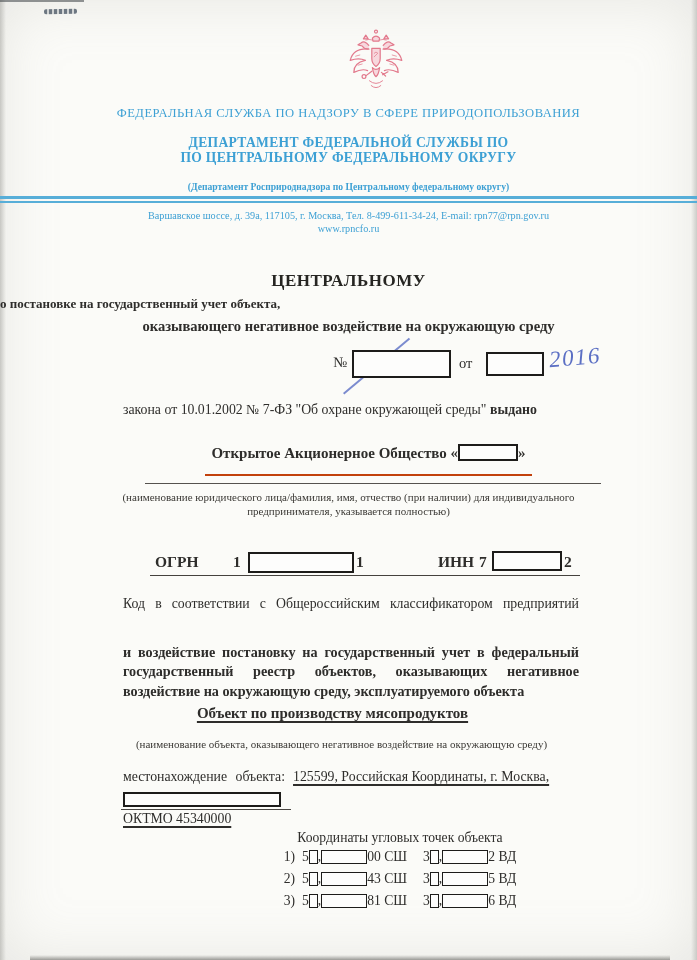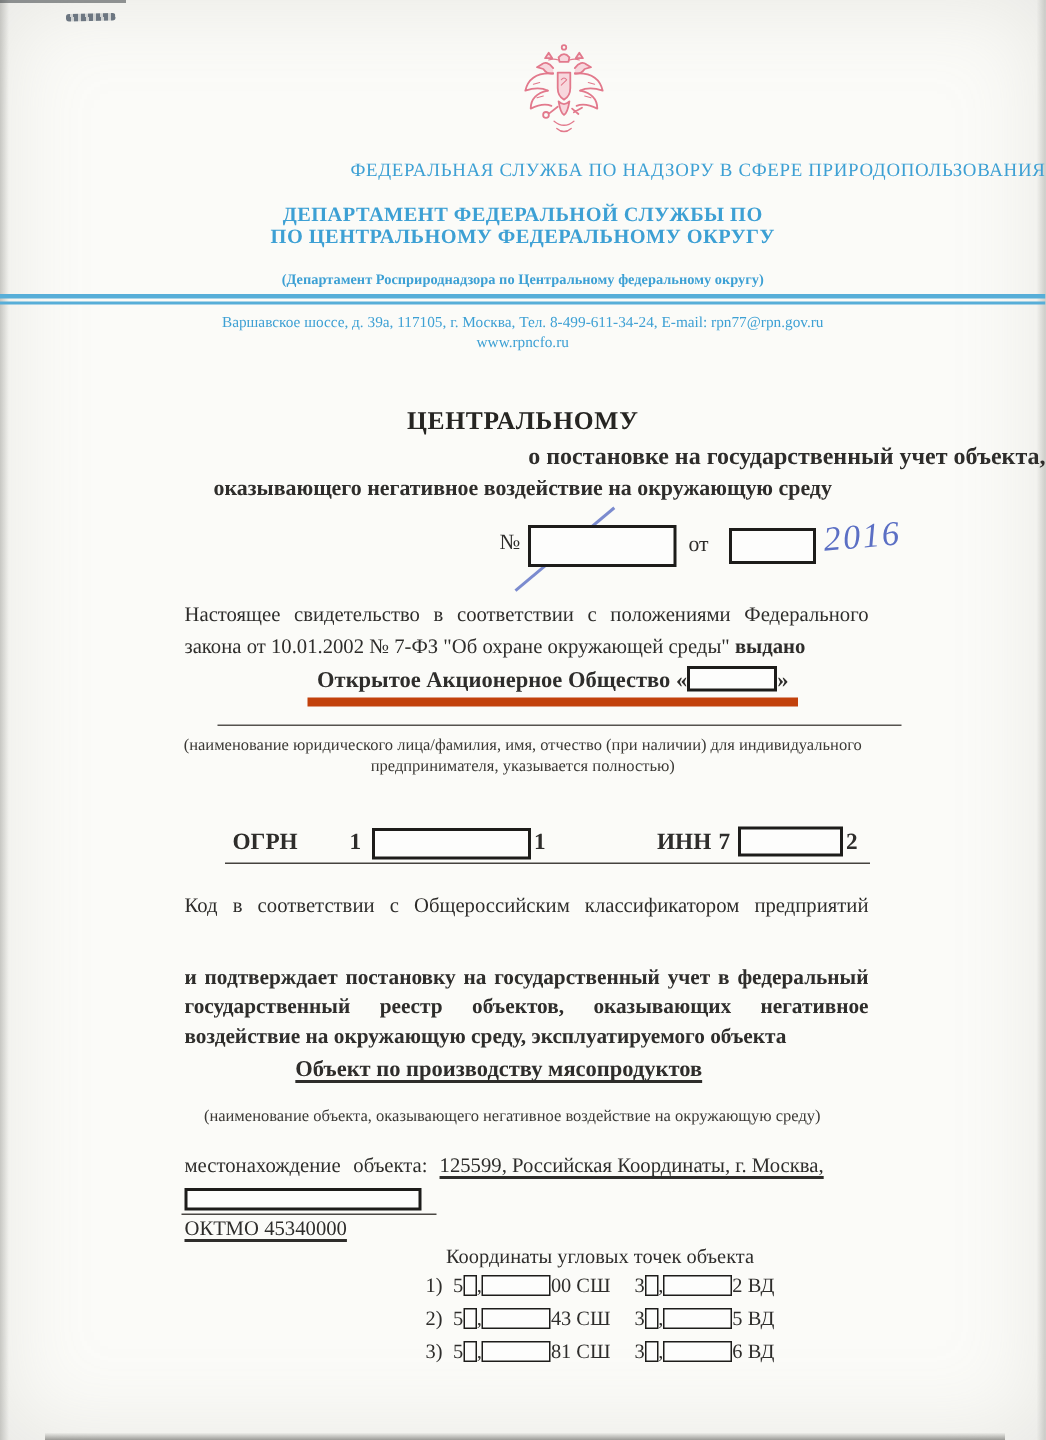--- a/index.html
+++ b/index.html
@@ -16,52 +16,52 @@
   .bottom-shadow { position:absolute; left:30px; bottom:0; width:640px; height:5px;
     background:linear-gradient(to top, rgba(70,70,66,.5), rgba(70,70,66,0)); }
   .top-edge-line { position:absolute; left:0; top:0; width:84px; height:2px; background:rgba(60,65,70,.55); }
   .top-smudge { position:absolute; left:44px; top:9px; width:33px; height:5px;
     background:repeating-linear-gradient(90deg,#55616e 0 3px, rgba(85,97,110,.25) 3px 5px);
     border-radius:2px; transform:rotate(-1deg); opacity:.85; }
 
   .emblem { position:absolute; left:346px; top:27px; width:60px; height:68px; }
 
   .blue { color:#3da0d4; }
-  .agency-line { position:absolute; left:0; top:106px; width:697px; text-align:right;
+  .agency-line { position:absolute; left:0; top:106px; width:697px; text-align:center;
     font-size:12.6px; letter-spacing:.45px; }
   .dept-heading { position:absolute; left:0; top:135px; width:697px; text-align:center;
     font-weight:bold; font-size:13.6px; line-height:15.4px; letter-spacing:.3px; }
   .dept-subtitle { position:absolute; left:0; top:181px; width:697px; text-align:center;
     font-weight:bold; font-size:9.6px; }
   .rule-double { position:absolute; left:0; top:196px; width:697px; height:7px;
     border-top:3px solid #57aed8; border-bottom:2px solid #57aed8; }
   .address-line { position:absolute; left:0; top:210px; width:697px; text-align:center; font-size:10.2px; }
   .website-line { position:absolute; left:0; top:223px; width:697px; text-align:center; font-size:10.2px; }
 
   .doc-title { position:absolute; left:0; top:271px; width:697px; text-align:center;
     font-weight:bold; font-size:17px; letter-spacing:.5px; color:#262522; }
-  .doc-sub1 { position:absolute; left:0; top:296px; width:697px; text-align:right; font-weight:bold; font-size:16px; }
+  .doc-sub1 { position:absolute; left:0; top:296px; width:697px; text-align:left; font-weight:bold; font-size:13px; }
   .doc-sub2 { position:absolute; left:0; top:318px; width:697px; text-align:center; font-weight:bold; font-size:14.6px; }
 
   .redaction { background:#fdfdfc; border:2px solid #1d1c1a; }
   .num-label { position:absolute; left:333px; top:354px; font-size:14.5px; }
   .num-box { position:absolute; left:352px; top:350px; width:99px; height:28px; z-index:2; }
   .ot-label { position:absolute; left:459px; top:355px; font-size:14.5px; }
   .date-box { position:absolute; left:486px; top:352px; width:58px; height:24px; z-index:2; }
   .pen-stroke { position:absolute; left:343px; top:393px; width:86px; height:0;
     border-top:2px solid rgba(91,111,196,.8); transform:rotate(-40deg); transform-origin:0 0; z-index:1; }
   .year-hand { position:absolute; left:549px; top:345px; font-size:23px; font-style:italic;
     color:#5b6fc4; transform:rotate(-5deg); letter-spacing:1.5px; }
 
   .para { position:absolute; left:123px; width:456px; font-size:13.8px; line-height:21px; }
   .just { text-align:justify; text-align-last:justify; }
   .issued-para { top:399px; }
   .company-line { position:absolute; left:20px; top:444px; width:697px; text-align:center;
     font-weight:bold; font-size:15px; }
-  .company-underline { display:inline-block; border-bottom:6px solid #c2410c; padding:0 6px 2px 6px; }
+  .company-underline { display:inline-block; border-bottom:2px solid #c2410c; padding:0 6px 12px 6px; }
   .company-box { display:inline-block; width:60px; height:17px; vertical-align:-3px;
     background:#fdfdfc; border:2px solid #1d1c1a; }
   .rule-thin { position:absolute; left:145px; top:483px; width:456px; height:0; border-top:1.5px solid #55524e; }
   .caption { position:absolute; left:0; width:697px; text-align:center; font-size:11px; color:#3b3935; }
   .caption-1 { top:491px; } .caption-2 { top:505px; }
 
   .ogrn-row { position:absolute; left:0; top:551px; width:697px; height:30px; font-weight:bold; font-size:15.5px; }
   .ogrn-row .lbl { position:absolute; top:2px; }
   .ogrn-label { left:155px; } .ogrn-d1 { left:233px; } .ogrn-d2 { left:356px; }
   .inn-label { left:438px; } .inn-d1 { left:479px; } .inn-d2 { left:564px; }
@@ -143,21 +143,20 @@
   <div class="doc-sub2">оказывающего негативное воздействие на окружающую среду</div>
 
   <div class="pen-stroke"></div>
   <span class="num-label">№</span>
   <div class="num-box redaction"></div>
   <span class="ot-label">от</span>
   <div class="date-box redaction"></div>
   <span class="year-hand">2016</span>
 
   <div class="para issued-para">
-    <div class="just">Настоящее свидетельство в соответствии с положениями Федерального</div>
     <div><span>закона от 10.01.2002 № 7-ФЗ "Об охране окружающей среды"</span> <b>выдано</b></div>
   </div>
 
   <div class="company-line">
     <span class="company-underline"><span>Открытое Акционерное Общество «</span><span class="company-box"></span><span>»</span></span>
   </div>
   <div class="rule-thin"></div>
   <div class="caption caption-2">предпринимателя, указывается полностью)</div>
   <div class="caption caption-1">(наименование юридического лица/фамилия, имя, отчество (при наличии) для индивидуального</div>
 
@@ -171,21 +170,21 @@
     <span class="inn-box redaction"></span>
     <span class="lbl inn-d2">2</span>
   </div>
   <div class="ogrn-underline"></div>
 
   <div class="para okpo-para">
     <div class="just">Код в соответствии с Общероссийским классификатором предприятий</div>
   </div>
 
   <div class="para confirm-para">
-    <div class="just">и подтверждает постановку на государственный учет в федеральный</div>
+    <div class="just">и воздействие постановку на государственный учет в федеральный</div>
     <div class="just">государственный реестр объектов, оказывающих негативное</div>
     <div>воздействие на окружающую среду, эксплуатируемого объекта</div>
   </div>
 
   <div class="object-name"><span class="u">Объект по производству мясопродуктов</span></div>
   <div class="caption object-caption">(наименование объекта, оказывающего негативное воздействие на окружающую среду)</div>
 
   <div class="location-row">
     <span class="location-label">местонахождение объекта:</span><span class="u">125599, Российская Координаты, г. Москва,</span>
   </div>

